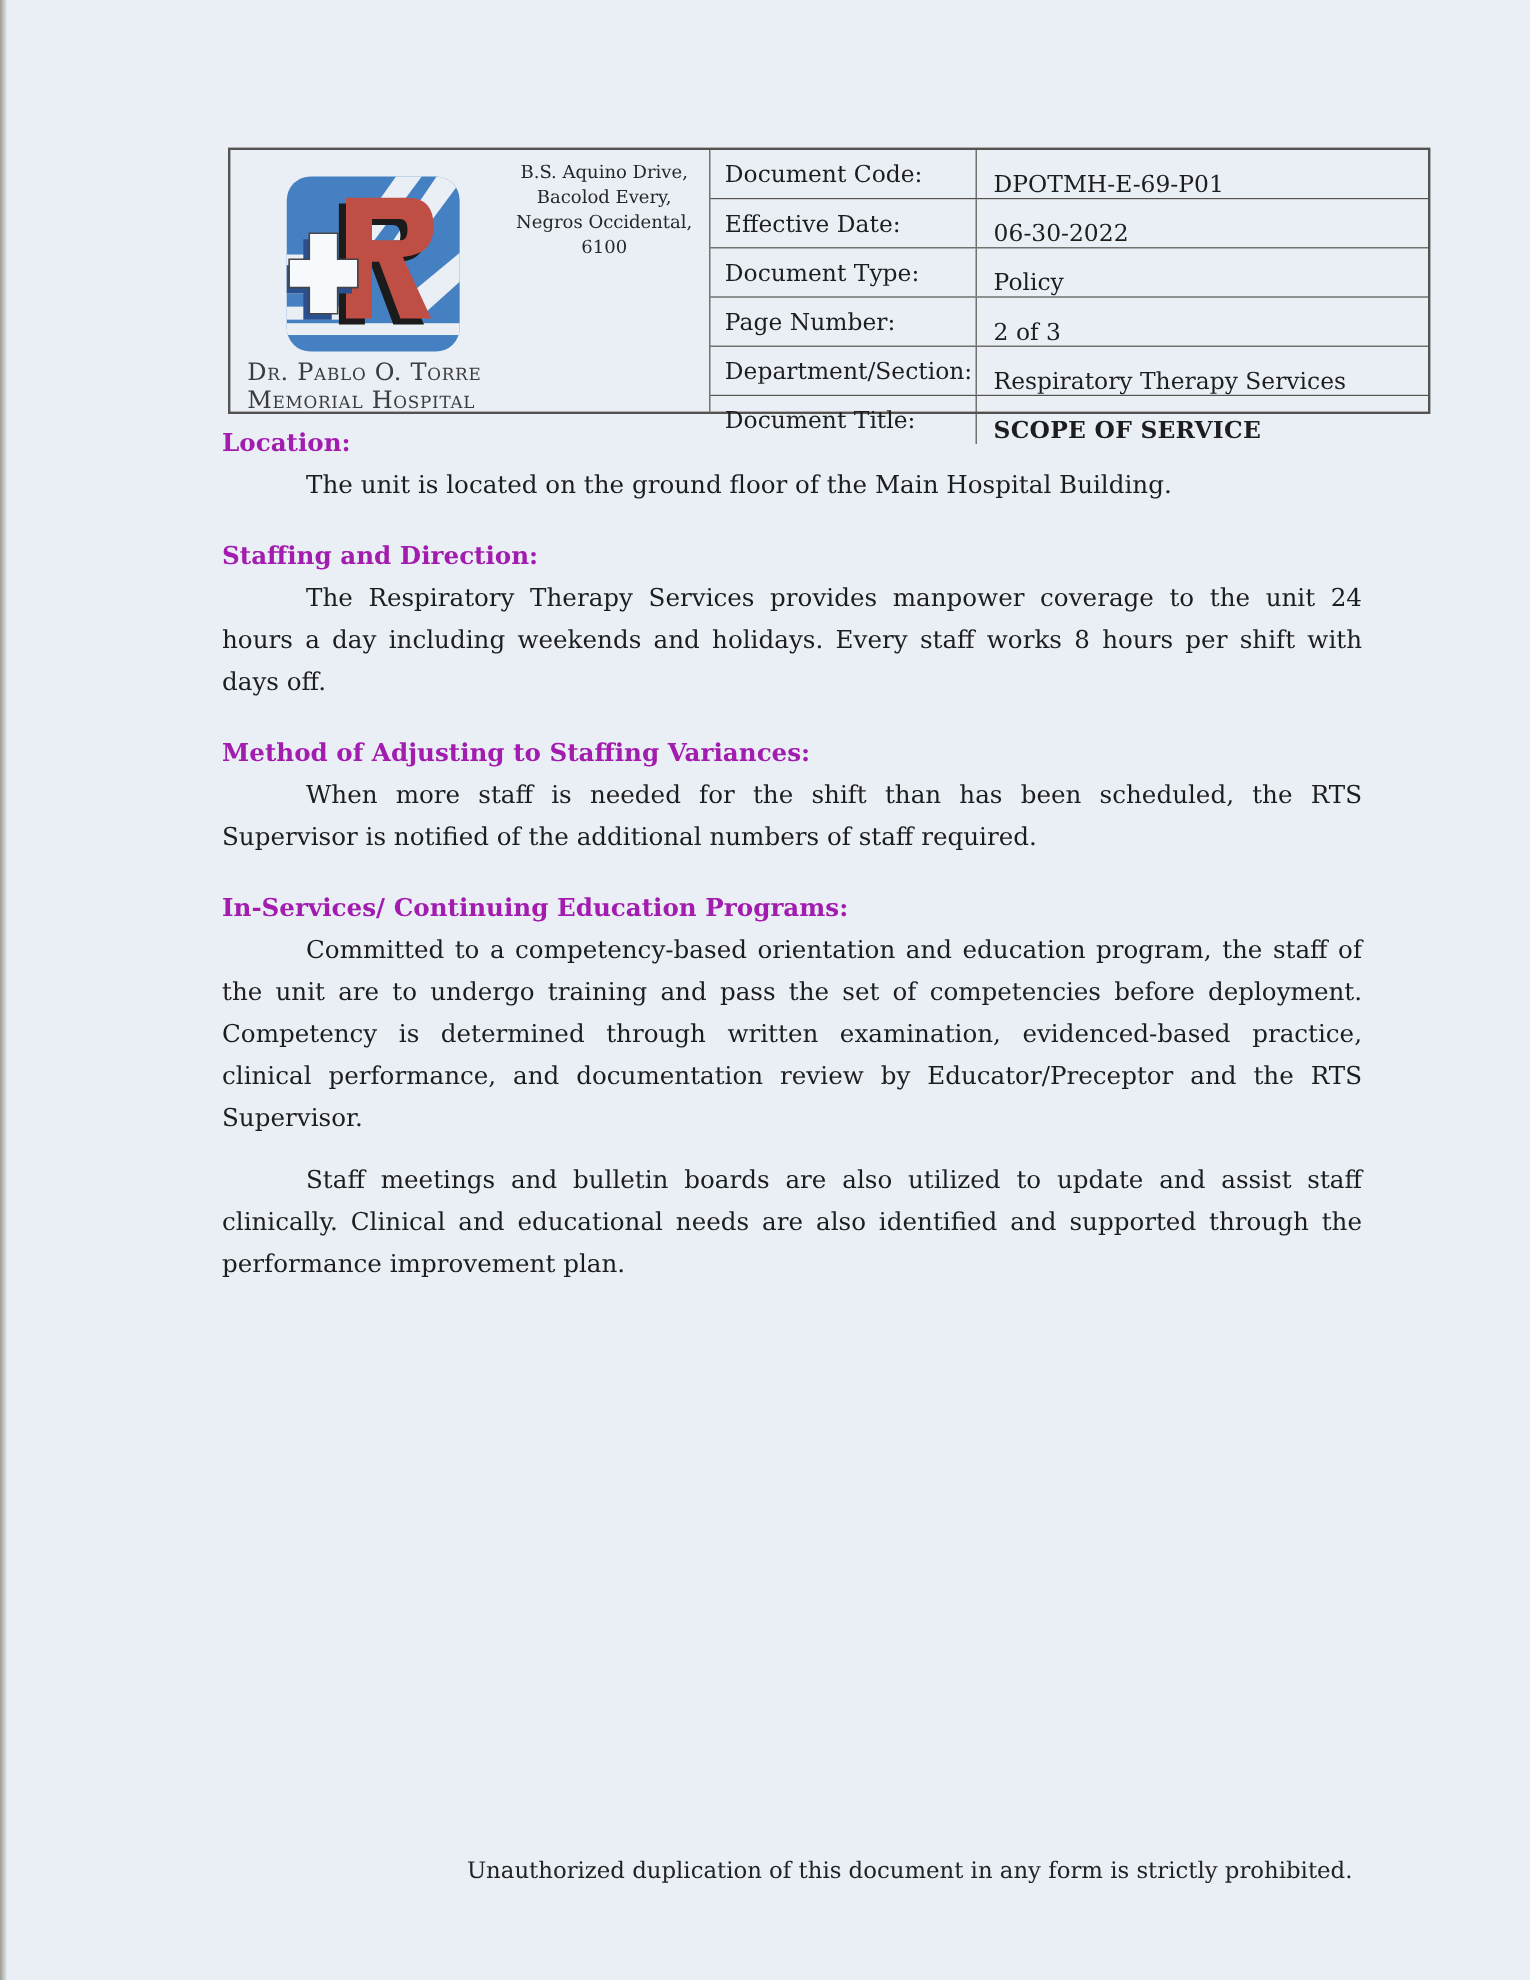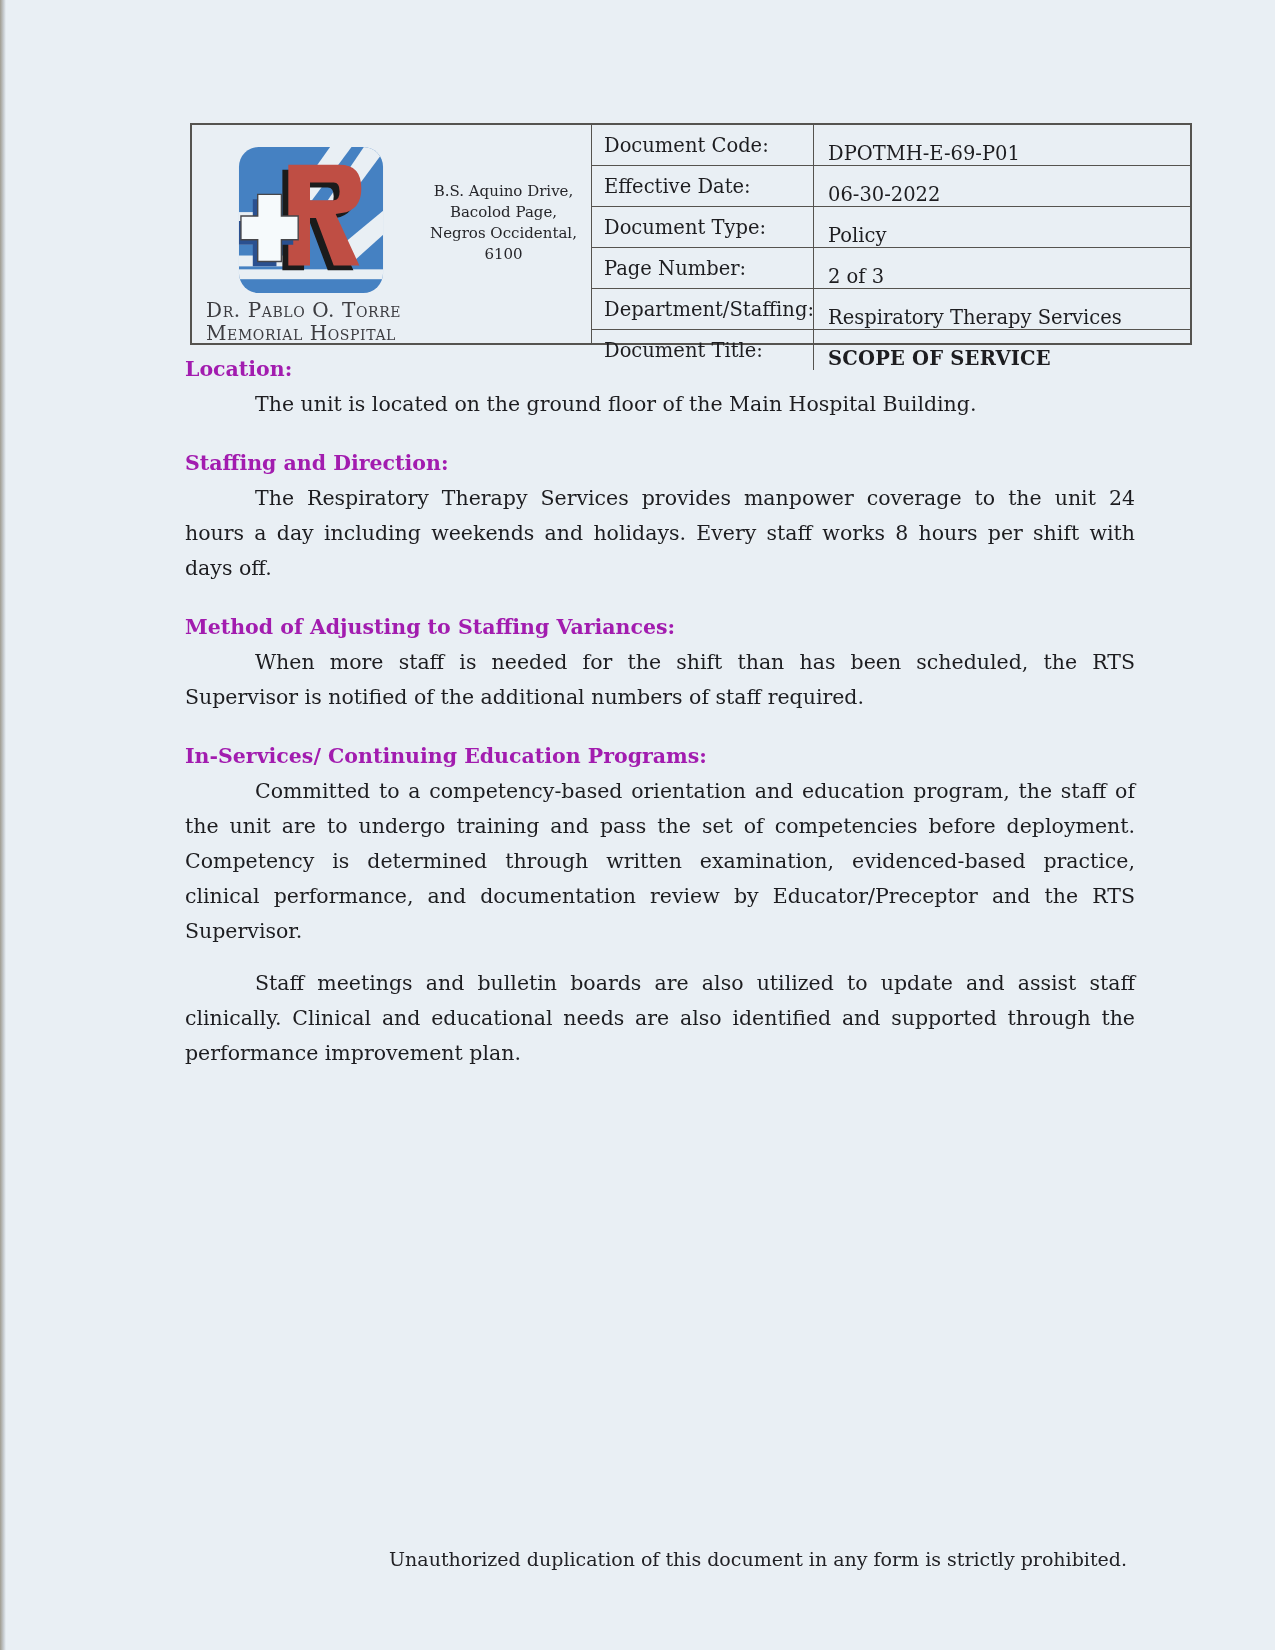--- a/index.html
+++ b/index.html
@@ -24,21 +24,21 @@
     width:400px; border-right:1.5px solid #55534f;
     display:flex; padding:8px 0 4px 14px;
   }
   .logo-block { width:210px; text-align:left; }
   .logo-svg { width:148px; height:150px; display:block; margin:12px auto 0; }
   .hospital-name {
     margin-top:4px; font-variant:small-caps; font-size:20px; line-height:23px;
     letter-spacing:0.6px; color:#3c3c40; white-space:nowrap;
   }
   .address-block {
-    flex:1; display:flex; flex-direction:column; justify-content:center;
+    flex:1; display:flex; flex-direction:column; 
     text-align:center; font-size:15px; line-height:21px; color:#26262a;
     padding-bottom:26px;
   }
   .header-table { flex:1; display:flex; flex-direction:column; }
   .header-row { flex:1; display:flex; border-top:1.5px solid #55534f; }
   .header-row:first-child { border-top:none; }
   .cell-label {
     width:222px; border-right:1.5px solid #55534f;
     display:flex; align-items:center; padding-left:12px; font-size:19.5px;
   }
@@ -96,21 +96,21 @@
           </g>
         </g>
       </svg>
       <div class="hospital-name">
         <div>Dr. Pablo O. Torre</div>
         <div>Memorial Hospital</div>
       </div>
     </div>
     <div class="address-block">
       <div>B.S. Aquino Drive,</div>
-      <div>Bacolod Page,</div>
+      <div>Bacolod Every,</div>
       <div>Negros Occidental,</div>
       <div>6100</div>
     </div>
   </div>
 
   <div class="header-table">
     <div class="header-row">
       <div class="cell-label">Document Code:</div>
       <div class="cell-value">DPOTMH-E-69-P01</div>
     </div>
@@ -120,21 +120,21 @@
     </div>
     <div class="header-row">
       <div class="cell-label">Document Type:</div>
       <div class="cell-value">Policy</div>
     </div>
     <div class="header-row">
       <div class="cell-label">Page Number:</div>
       <div class="cell-value">2 of 3</div>
     </div>
     <div class="header-row">
-      <div class="cell-label">Department/Staffing:</div>
+      <div class="cell-label">Department/Section:</div>
       <div class="cell-value">Respiratory Therapy Services</div>
     </div>
     <div class="header-row">
       <div class="cell-label">Document Title:</div>
       <div class="cell-value bold">SCOPE OF SERVICE</div>
     </div>
   </div>
 </div>
 
 <main>

